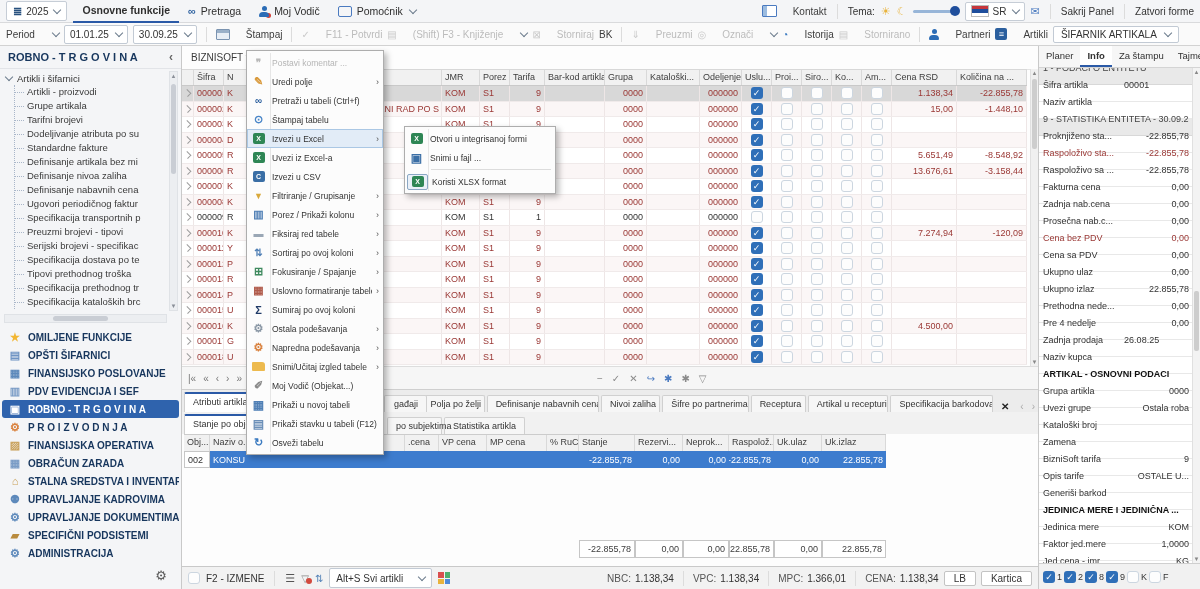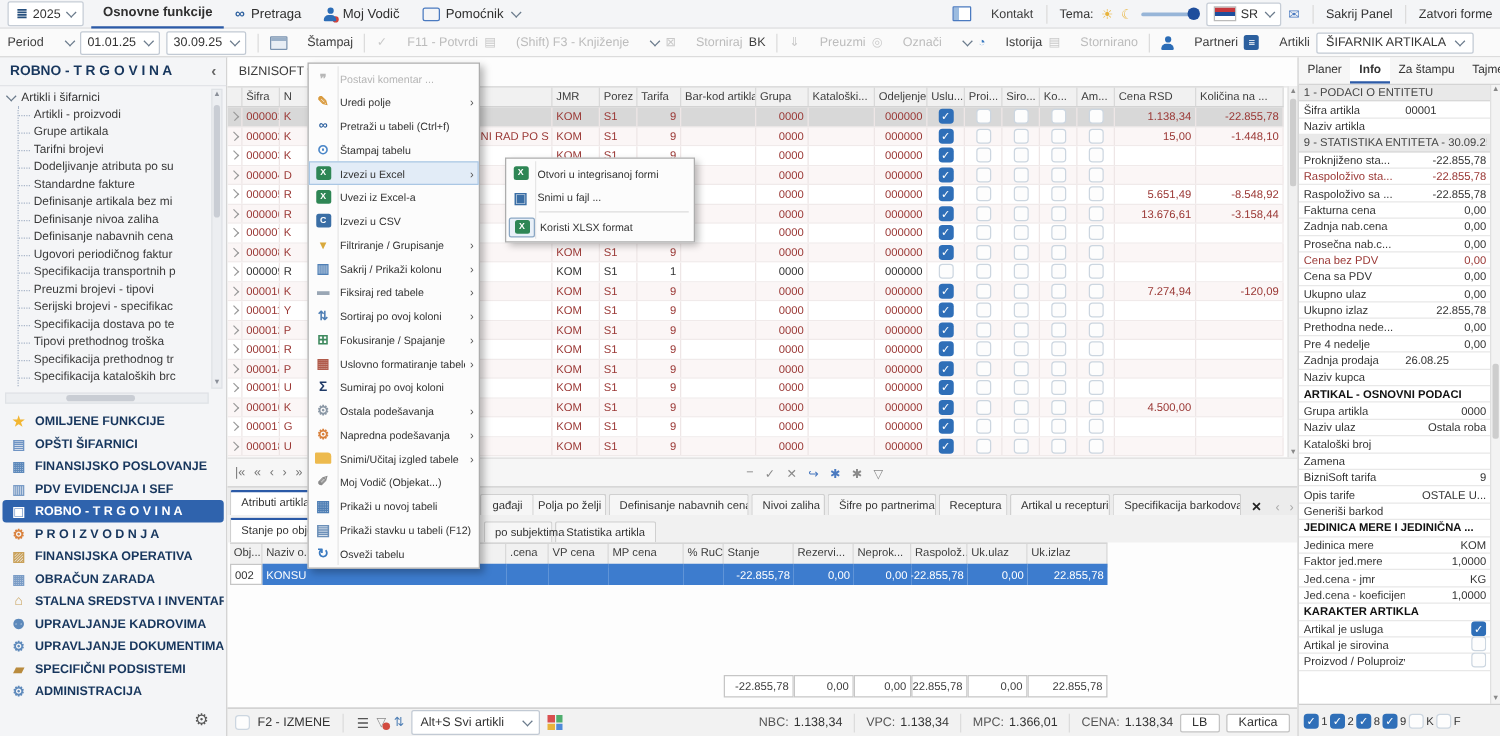--- a/index.html
+++ b/index.html
@@ -130,21 +130,21 @@
   .sbar-right{margin-left:auto;display:flex;align-items:center;gap:5px}
   .kv .k{color:#555}.kv{display:flex;gap:4px;white-space:nowrap}
   .btnbox{background:#fff;border:1px solid #c3c3c3;border-radius:2px;padding:1px 9px}
   
   .rpanel{position:absolute;left:1038px;top:46px;width:162px;bottom:0;background:#fff;border-left:1px solid #c9c9c9;box-sizing:border-box}
   .rp-tabs{display:flex;height:21px;border-bottom:1px solid #d4d4d4;background:#f6f6f6;overflow:hidden}
   .rp-tab{padding:0 7px;line-height:19px;font-size:9.5px;color:#333;white-space:nowrap}
   .rp-tab.active{background:#fff;border-bottom:2px solid #2b5aa7;font-weight:bold;box-sizing:border-box}
   .rp-body{position:absolute;top:22px;bottom:26px;left:0;right:8px;overflow:hidden}
   .rp-row{display:flex;height:13.4px;border-bottom:1px solid #e8e8e8;font-size:9px;align-items:center;
-          padding:0 3px 0 4px;box-sizing:border-box}
+          padding:0 3px 16px 4px;box-sizing:border-box}
   .rp-row .l{flex:1.25;overflow:hidden;white-space:nowrap}
   .rp-row .v{flex:1;text-align:right;white-space:nowrap;overflow:hidden}
   .rp-row .v.left{text-align:left}
   .rp-row.section{background:#e9e9e9;color:#444;border-bottom:1px solid #d8d8d8}
   .rp-row.boldrow{font-weight:bold;color:#111}
   .red{color:#9a3734}
   .rp-scroll{position:absolute;top:22px;bottom:26px;right:0;width:8px;background:#f3f3f3;border-left:1px solid #e0e0e0;box-sizing:border-box}
   .rp-scroll .ar{position:absolute;left:0;right:0;text-align:center;font-size:6px;color:#888}
   .rp-scroll .thumb{position:absolute;left:1px;right:1px;top:45%;height:60px;background:#cdcdcd;border-radius:2px}
   .rp-foot{position:absolute;bottom:0;height:25px;left:0;right:0;background:#f1f1f1;border-top:1px solid #cfcfcf;
@@ -1217,21 +1217,21 @@
         <span class="v"></span>
       </div>
       <div class="rp-row boldrow">
         <span class="l">ARTIKAL - OSNOVNI PODACI</span>
       </div>
       <div class="rp-row">
         <span class="l">Grupa artikla</span>
         <span class="v">0000</span>
       </div>
       <div class="rp-row">
-        <span class="l">Naziv ulaz</span>
+        <span class="l">Uvezi grupe</span>
         <span class="v">Ostala roba</span>
       </div>
       <div class="rp-row">
         <span class="l">Kataloški broj</span>
         <span class="v"></span>
       </div>
       <div class="rp-row">
         <span class="l">Zamena</span>
         <span class="v"></span>
       </div>
@@ -1364,21 +1364,21 @@
       <span class="ic ic-funnel">
         <b>▼</b>
       </span>
       <span class="lbl">Filtriranje / Grupisanje</span>
       <span class="arr">›</span>
     </div>
     <div class="mi-row">
       <span class="ic ic-columns">
         <b>▥</b>
       </span>
-      <span class="lbl">Sakrij / Prikaži kolonu</span>
+      <span class="lbl">Porez / Prikaži kolonu</span>
       <span class="arr">›</span>
     </div>
     <div class="mi-row">
       <span class="ic ic-pin">
         <b>▬</b>
       </span>
       <span class="lbl">Fiksiraj red tabele</span>
       <span class="arr">›</span>
     </div>
     <div class="mi-row">

